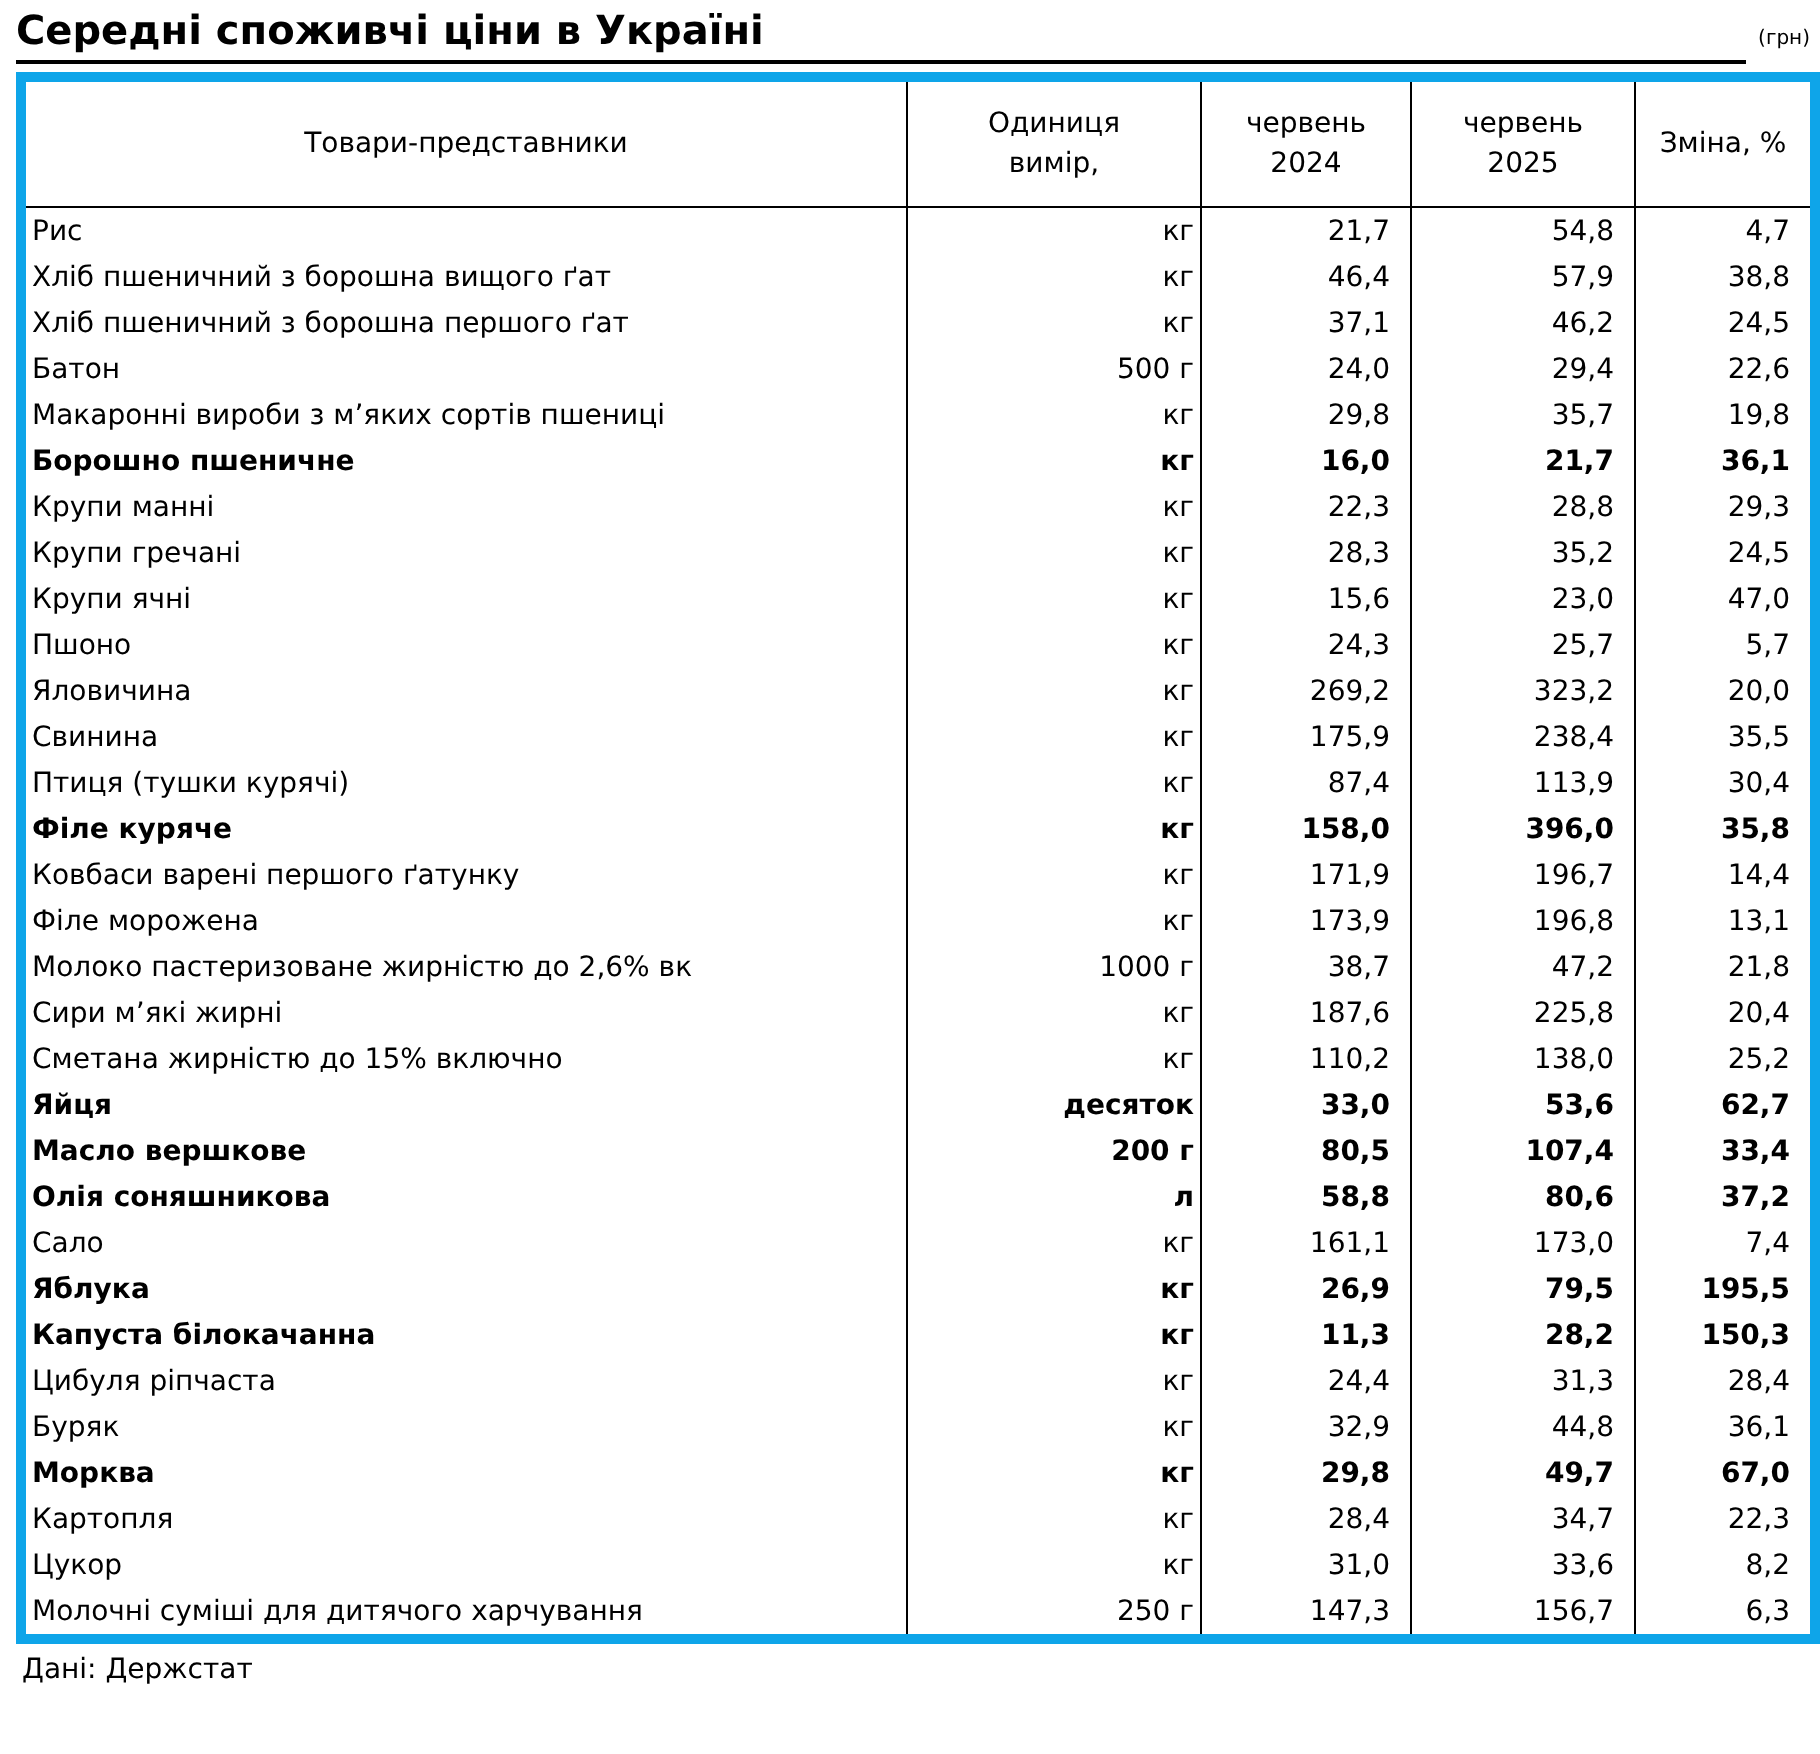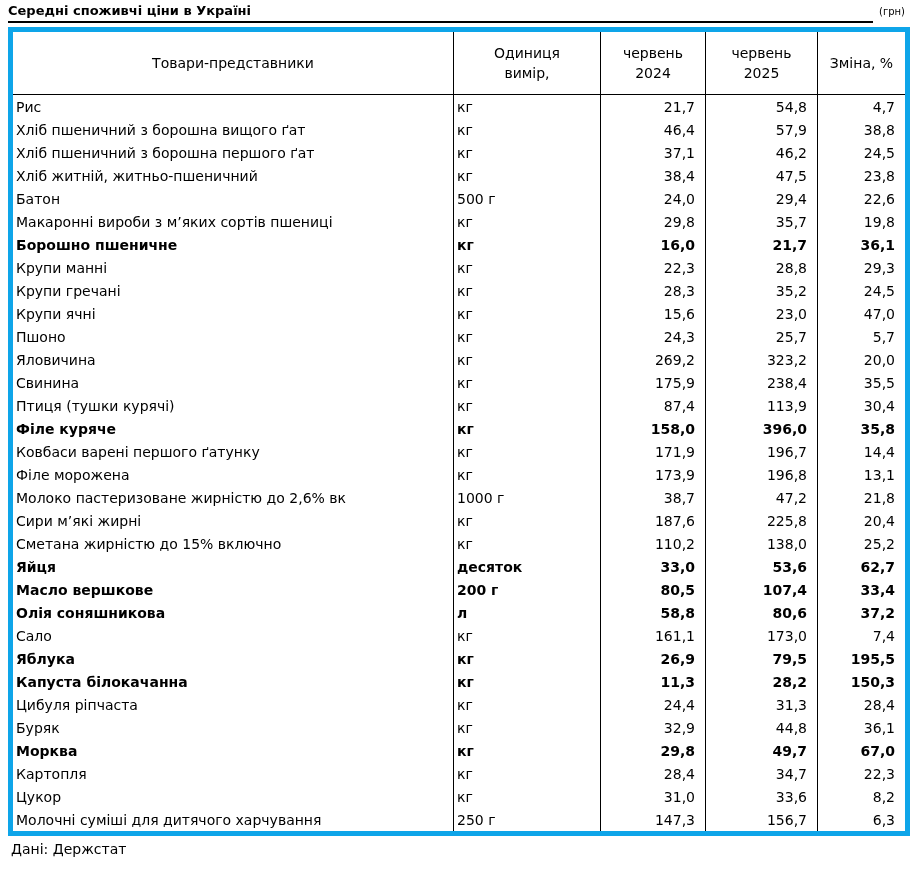--- a/index.html
+++ b/index.html
@@ -9,21 +9,21 @@
     color: #000000;
   }
   .page { padding: 3px 5px 0 8px; }
 
   .title-row {
     width: 897px;
     display: flex; align-items: baseline;
   }
   .title {
     flex: 1 1 auto;
-    font-size: 13px; font-weight: 700;
+    font-size: 20px; font-weight: 700;
     padding-bottom: 3px;
     border-bottom: 2px solid #000000;
     white-space: nowrap;
   }
   .note { font-size: 10px; padding-left: 6px; white-space: nowrap; }
 
   table.prices {
     border-collapse: collapse; table-layout: fixed;
     width: 897px; margin-top: 4px;
     border: 5px solid #0ea5e9;
@@ -43,21 +43,21 @@
   }
   td {
     border-left: 1px solid #000000;
     border-right: 1px solid #000000;
     font-size: 14px; height: 23px;
     padding: 0 3px;
     white-space: nowrap; overflow: hidden;
     vertical-align: middle;
   }
   td.num  { text-align: right; padding-right: 10px; }
-  td.unit { text-align: left; }
+  td.unit { text-align: right; }
   tr.bold td { font-weight: 700; }
 
   .footer { font-size: 14px; margin-top: 5px; padding-left: 3px; }
 </style>
 </head>
 <body>
 
 <div class="page">
 
   <div class="title-row">
@@ -103,27 +103,20 @@
   </tr>
 
   <tr>
     <td class="prod">Хліб пшеничний з борошна першого ґат</td>
     <td class="unit">кг</td>
     <td class="num">37,1</td>
     <td class="num">46,2</td>
     <td class="num">24,5</td>
   </tr>
 
-  <tr>
-    <td class="prod">Хліб житній, житньо-пшеничний</td>
-    <td class="unit">кг</td>
-    <td class="num">38,4</td>
-    <td class="num">47,5</td>
-    <td class="num">23,8</td>
-  </tr>
 
   <tr>
     <td class="prod">Батон</td>
     <td class="unit">500 г</td>
     <td class="num">24,0</td>
     <td class="num">29,4</td>
     <td class="num">22,6</td>
   </tr>
 
   <tr>

